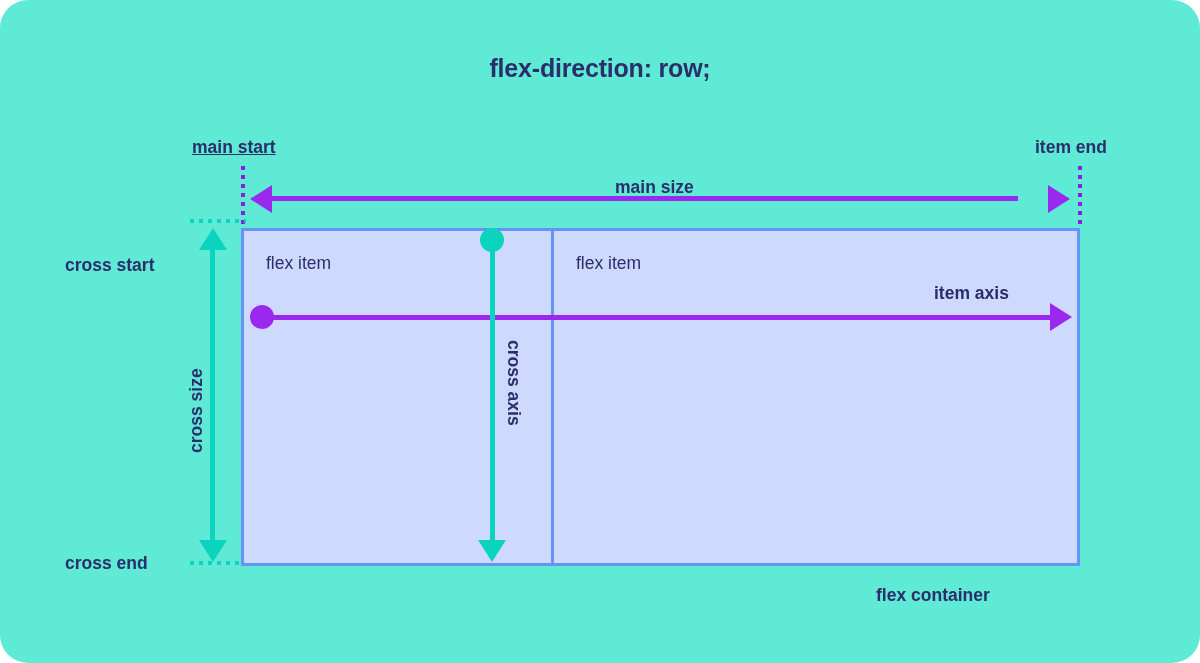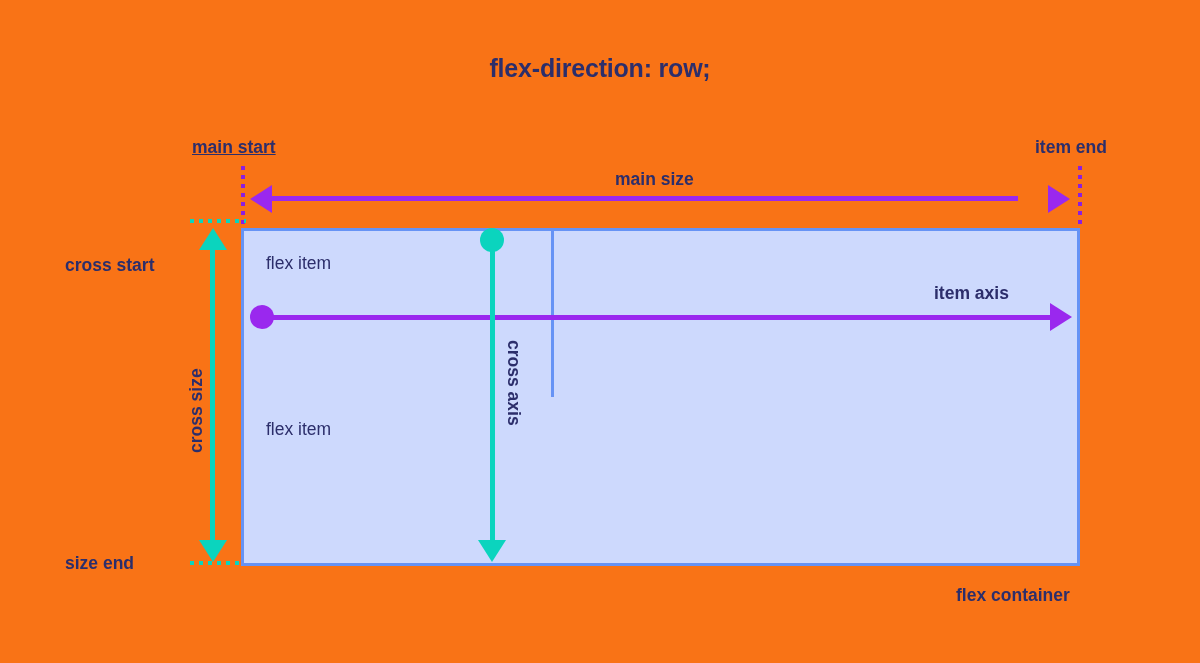--- a/index.html
+++ b/index.html
@@ -7,22 +7,23 @@
     padding: 0;
     background: #ffffff;
   }
   body {
     font-family: "Liberation Sans", sans-serif;
   }
   #diagram {
     position: relative;
     width: 1200px;
     height: 663px;
-    background: #f97316;
+    background: #5eead4;
     overflow: hidden;
+    border-radius: 28px;
   }
 
   
   .title {
     position: absolute;
     left: 0;
     top: 54px;
     width: 1200px;
     text-align: center;
     font-size: 25px;
@@ -50,21 +51,21 @@
   .flex-container-box {
     position: absolute;
     left: 241px;
     top: 228px;
     width: 839px;
     height: 338px;
     background: #CDD9FD;
     border: 3px solid #6693F5;
     box-sizing: border-box;
     display: flex;
-    flex-direction: column;
+    flex-direction: row;
   }
   .flex-item {
     position: relative;
     box-sizing: border-box;
     height: 100%;
   }
   .flex-item-1 {
     width: 310px;
     border-right: 3px solid #6693F5;
   }
@@ -147,29 +148,29 @@
 <div id="diagram">
 
   <div class="title">flex-direction: row;</div>
 
   <div class="label" style="left:192px; top:137px;text-decoration:underline;">main start</div>
   <div class="dot-v" style="left:241px; top:166px; height:62px;"></div>
 
   <div class="label" style="left:1035px; top:137px;">item end</div>
   <div class="dot-v" style="left:1078px; top:166px; height:62px;"></div>
 
-  <div class="label" style="left:615px; top:169px;text-align:center;">main size</div>
+  <div class="label" style="left:615px; top:177px;text-align:center;">main size</div>
   <div class="line-h-purple" style="left:262px; top:196px; width:756px;"></div>
   <div class="arrow arrow-left-purple" style="left:250px; top:184.5px;"></div>
   <div class="arrow arrow-right-purple" style="left:1048px; top:184.5px;"></div>
 
   <div class="label" style="left:65px; top:211px;margin-top:44px;">cross start</div>
   <div class="dot-h" style="left:190px; top:219px; width:56px;"></div>
 
-  <div class="label" style="left:65px; top:553px;">size end</div>
+  <div class="label" style="left:65px; top:553px;">cross end</div>
   <div class="dot-h" style="left:190px; top:561px; width:56px;"></div>
 
   <div class="label rot-ccw" style="left:186px; top:453px;">cross size</div>
   <div class="line-v-teal" style="left:210px; top:240px; height:310px;"></div>
   <div class="arrow arrow-up-teal" style="left:198.5px; top:228px;"></div>
   <div class="arrow arrow-down-teal" style="left:198.5px; top:540px;"></div>
 
   <div class="flex-container-box">
     <div class="flex-item flex-item-1">
       <div class="flex-item-label">flex item</div>
@@ -182,15 +183,15 @@
   <div class="dot dot-purple" style="left:250px; top:305px; width:24px; height:24px;"></div>
   <div class="line-h-purple" style="left:262px; top:314.5px; width:790px;"></div>
   <div class="arrow arrow-right-purple" style="left:1050px; top:303px;"></div>
   <div class="label" style="left:934px; top:283px;">item axis</div>
 
   <div class="dot dot-teal" style="left:480px; top:228px; width:24px; height:24px;"></div>
   <div class="line-v-teal" style="left:489.5px; top:240px; height:300px;"></div>
   <div class="arrow arrow-down-teal" style="left:478px; top:540px;"></div>
   <div class="label rot-cw" style="left:524px; top:340px;">cross axis</div>
 
-  <div class="label" style="left:956px; top:585px;">flex container</div>
+  <div class="label" style="left:876px; top:585px;">flex container</div>
 
 </div>
 
 </body></html>

